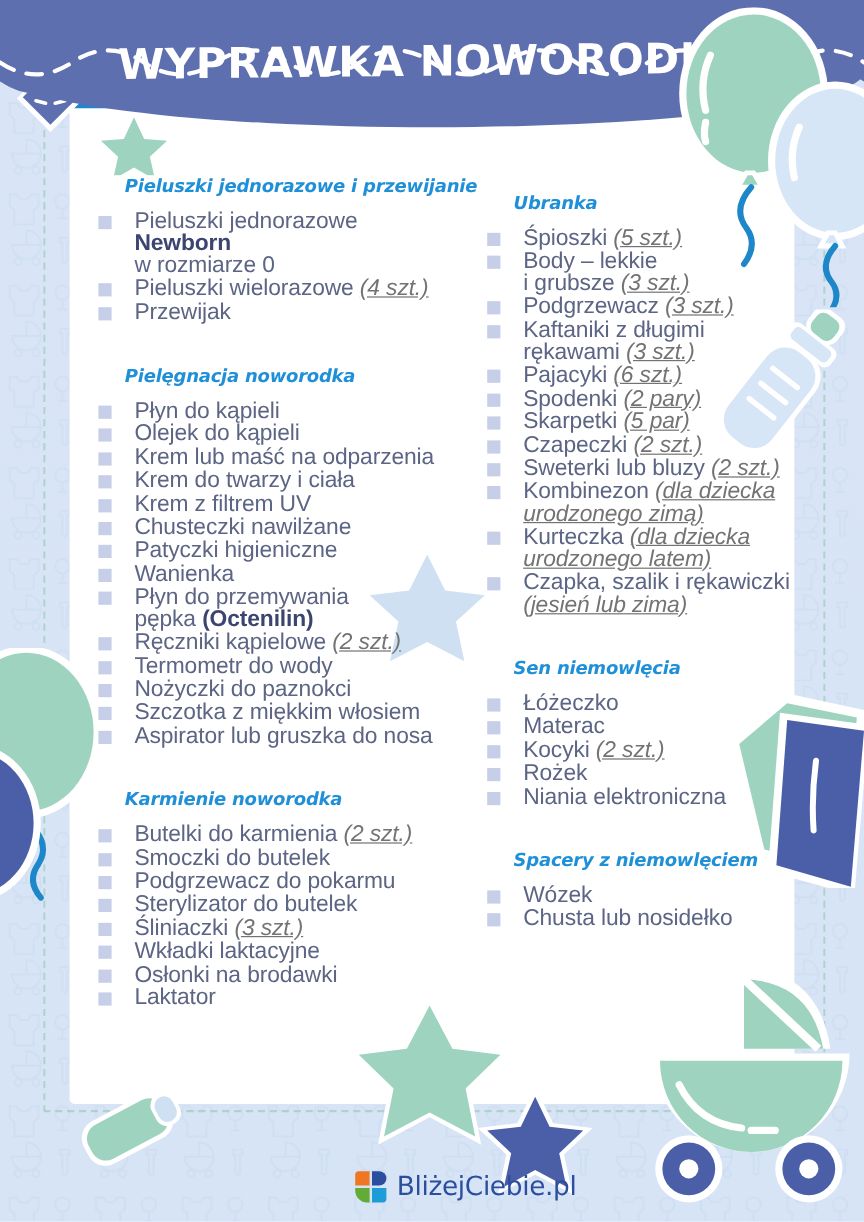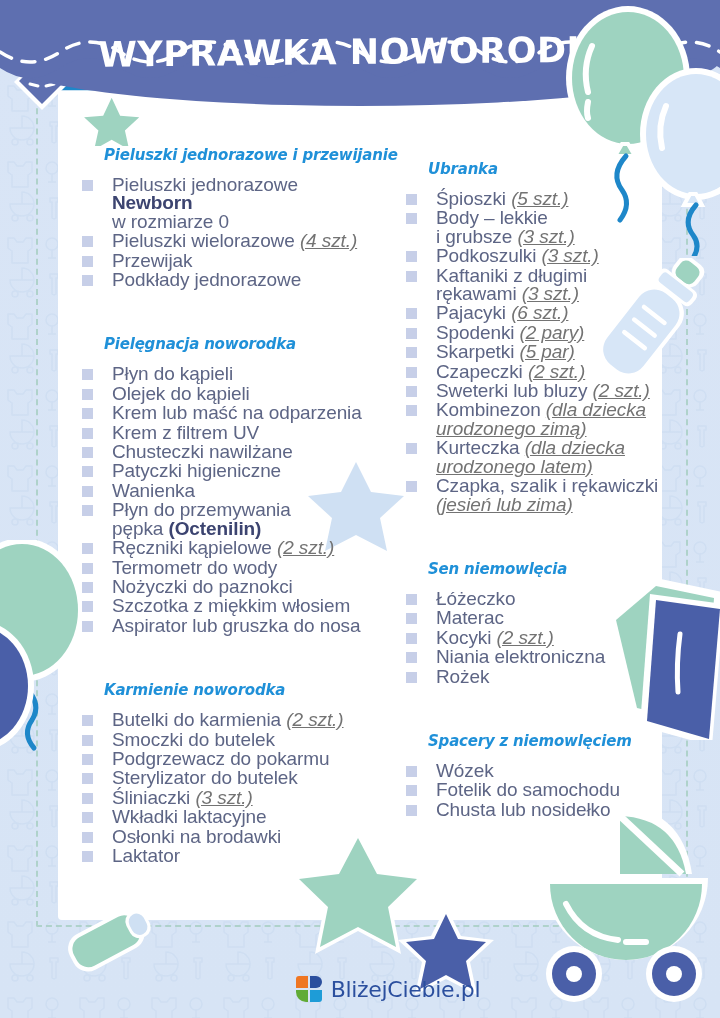--- a/index.html
+++ b/index.html
@@ -88,21 +88,21 @@
     line-height:18.4px;
     letter-spacing:-0.1px;
   }
   ul.items li .box{
     position:absolute;left:0;top:4px;
     width:11px;height:11px;
     background:#c7cfe8;
   }
   ul.items li em{font-style:italic;color:#737373;text-decoration:underline;}
   ul.items li b{font-weight:700;color:#3c4470;}
-  .gap-top-lg{margin-top:46px;}
+  .gap-top-lg{margin-top:34px;}
 
   
   .footer{
     position:absolute;left:0;bottom:16px;width:720px;
     display:flex;align-items:center;justify-content:center;gap:9px;padding-left:28px;
   }
   .logo-mark{
     width:26px;height:26px;
     display:grid;grid-template-columns:1fr 1fr;grid-template-rows:1fr 1fr;
     gap:2px;
@@ -281,30 +281,30 @@
   <div class="content">
 
     <div class="col col-left">
 
       <div class="section">
         <div class="sec-title">Pieluszki jednorazowe i przewijanie</div>
         <ul class="items">
           <li><span class="box"></span><span>Pieluszki jednorazowe </span><b>Newborn</b><br><span>w rozmiarze 0</span></li>
           <li><span class="box"></span><span>Pieluszki wielorazowe </span><em>(4 szt.)</em></li>
           <li><span class="box"></span><span>Przewijak</span></li>
-          <li><span class="box"></span><span>Podkłady jednorazowe</span></li>
         </ul>
       </div>
 
       <div class="section gap-top-lg">
         <div class="sec-title">Pielęgnacja noworodka</div>
         <ul class="items">
           <li><span class="box"></span><span>Płyn do kąpieli</span></li>
           <li><span class="box"></span><span>Olejek do kąpieli</span></li>
           <li><span class="box"></span><span>Krem lub maść na odparzenia</span></li>
+          <li><span class="box"></span><span>Krem do twarzy i ciała</span></li>
           <li><span class="box"></span><span>Krem z filtrem UV</span></li>
           <li><span class="box"></span><span>Chusteczki nawilżane</span></li>
           <li><span class="box"></span><span>Patyczki higieniczne</span></li>
           <li><span class="box"></span><span>Wanienka</span></li>
           <li><span class="box"></span><span>Płyn do przemywania</span><br><span>pępka </span><b>(Octenilin)</b></li>
           <li><span class="box"></span><span>Ręczniki kąpielowe </span><em>(2 szt.)</em></li>
           <li><span class="box"></span><span>Termometr do wody</span></li>
           <li><span class="box"></span><span>Nożyczki do paznokci</span></li>
           <li><span class="box"></span><span>Szczotka z miękkim włosiem</span></li>
           <li><span class="box"></span><span>Aspirator lub gruszka do nosa</span></li>
@@ -326,49 +326,48 @@
       </div>
     </div>
 
     <div class="col col-right">
 
       <div class="section">
         <div class="sec-title">Ubranka</div>
         <ul class="items">
           <li><span class="box"></span><span>Śpioszki </span><em>(5 szt.)</em></li>
           <li><span class="box"></span><span>Body – lekkie</span><br><span>i grubsze </span><em>(3 szt.)</em></li>
-          <li><span class="box"></span><span>Podkoszulki </span><em>(3 szt.)</em></li>
+          <li><span class="box"></span><span>Podgrzewacz </span><em>(3 szt.)</em></li>
           <li><span class="box"></span><span>Kaftaniki z długimi</span><br><span>rękawami </span><em>(3 szt.)</em></li>
           <li><span class="box"></span><span>Pajacyki </span><em>(6 szt.)</em></li>
           <li><span class="box"></span><span>Spodenki </span><em>(2 pary)</em></li>
           <li><span class="box"></span><span>Skarpetki </span><em>(5 par)</em></li>
           <li><span class="box"></span><span>Czapeczki </span><em>(2 szt.)</em></li>
           <li><span class="box"></span><span>Sweterki lub bluzy </span><em>(2 szt.)</em></li>
           <li><span class="box"></span><span>Kombinezon </span><em>(dla dziecka</em><br><em>urodzonego zimą)</em></li>
           <li><span class="box"></span><span>Kurteczka </span><em>(dla dziecka</em><br><em>urodzonego latem)</em></li>
           <li><span class="box"></span><span>Czapka, szalik i rękawiczki</span><br><em>(jesień lub zima)</em></li>
         </ul>
       </div>
 
       <div class="section gap-top-lg">
         <div class="sec-title">Sen niemowlęcia</div>
         <ul class="items">
           <li><span class="box"></span><span>Łóżeczko</span></li>
           <li><span class="box"></span><span>Materac</span></li>
           <li><span class="box"></span><span>Kocyki </span><em>(2 szt.)</em></li>
+          <li><span class="box"></span><span>Rożek</span></li>
           <li><span class="box"></span><span>Niania elektroniczna</span></li>
-          <li><span class="box"></span><span>Rożek</span></li>
         </ul>
       </div>
 
       <div class="section gap-top-lg">
         <div class="sec-title">Spacery z niemowlęciem</div>
         <ul class="items">
           <li><span class="box"></span><span>Wózek</span></li>
-          <li><span class="box"></span><span>Fotelik do samochodu</span></li>
           <li><span class="box"></span><span>Chusta lub nosidełko</span></li>
         </ul>
       </div>
     </div>
   </div>
 
   <div class="footer">
     <span class="logo-mark">
       <i class="lq1"></i>
       <i class="lq2"></i>

